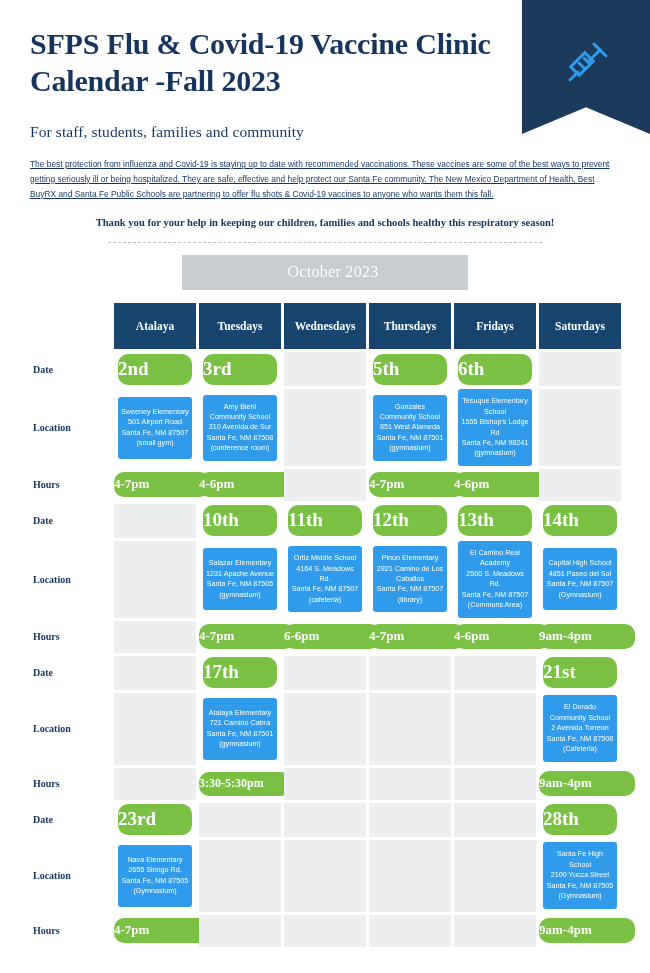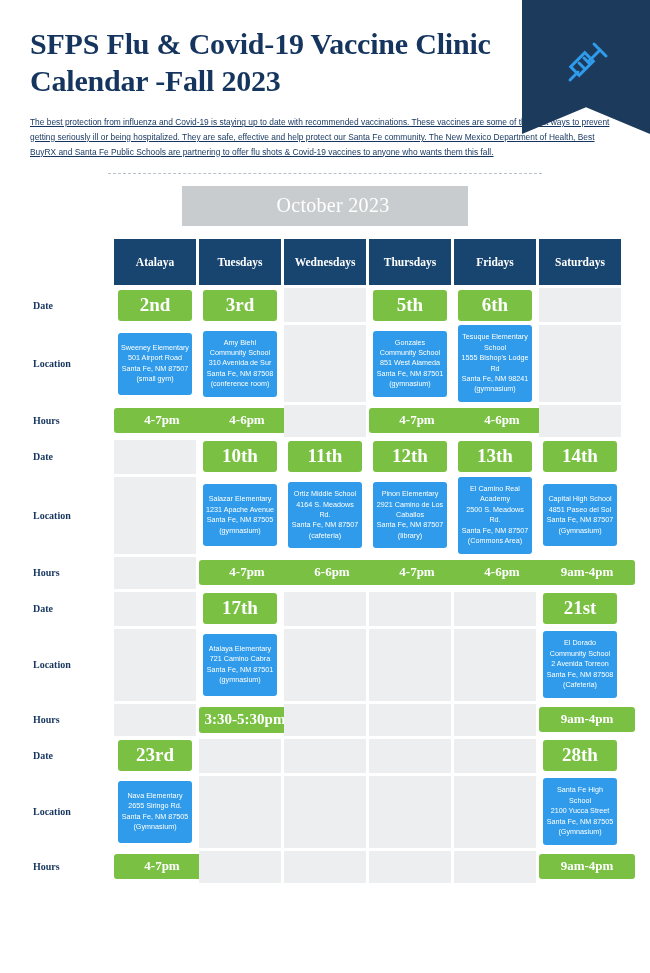--- a/index.html
+++ b/index.html
@@ -67,21 +67,21 @@
     border-top:1px dashed #b9c2cc;
     margin:0 78px 0 78px;
   }
   .month-pill {
     background:#c9ccce;
     color:#ffffff;
     width:286px;
     margin:12px auto 0 auto;
     text-align:center;
     font-family:"Liberation Serif", serif;
-    font-size:20px;
+    font-size:16px;
     padding:8px 0 9px 16px;
     letter-spacing:0.3px;
   }
 
   table.cal { border-collapse:separate; border-spacing:3px; width:590px; margin-top:10px; table-layout:fixed; }
   table.cal td, table.cal th { padding:0; vertical-align:middle; }
   .rowlabel {
     width:72px;
     padding-right:10px !important;
     font-family:"Liberation Serif", serif;
@@ -99,27 +99,27 @@
     font-size:11.5px;
   }
   .col { width:82px; }
   .stripe { background:#eceef0; }
 
   .datebox, .hoursbox {
     background:#7ac143;
     color:#ffffff;
     font-family:"Liberation Serif", serif;
     font-weight:bold;
-    text-align:center;
-    border-radius:3px;
+    text-align:left;
+    border-radius:10px;
     margin:0 auto;
   }
   .datebox { font-size:19px; padding:4px 0 5px 0; width:74px; }
   .hoursbox { font-size:13px; padding:4px 0 5px 0; width:96px; }
-  .hoursbox.wide { font-size:15px; width:92px; }
+  .hoursbox.wide { font-size:12px; width:92px; }
 
   .locbox {
     background:#2f9bea;
     color:#ffffff;
     font-size:7.2px;
     line-height:1.45;
     text-align:center;
     border-radius:3px;
     padding:7px 3px;
     width:74px;
@@ -145,21 +145,23 @@
         <line x1="40" y1="12" x2="28" y2="24"></line>
         <rect x="12" y="20" width="20" height="12" transform="rotate(-45 22 26)"></rect>
         <line x1="10" y1="42" x2="18" y2="34"></line>
         <line x1="24" y1="20" x2="30" y2="26"></line>
         <line x1="19" y1="25" x2="25" y2="31"></line>
       </g>
     </svg>
   </div>
 
   <h1 class="title">SFPS Flu &amp; Covid-19 Vaccine Clinic Calendar -Fall 2023</h1>
+  <div class="subtitle">For staff, students, families and community</div>
   <div class="body-copy">The best protection from influenza and Covid-19 is staying up to date with recommended vaccinations. These vaccines are some of the best ways to prevent getting seriously ill or being hospitalized. They are safe, effective and help protect our Santa Fe community. The New Mexico Department of Health, Best BuyRX and Santa Fe Public Schools are partnering to offer flu shots &amp; Covid-19 vaccines to anyone who wants them this fall.</div>
+  <div class="thanks">Thank you for your help in keeping our children, families and schools healthy this respiratory season!</div>
 </div>
 
 <div class="cal-wrap">
   <div class="divider"></div>
   <div class="month-pill">October 2023</div>
 
   <table class="cal">
     <colgroup>
       <col style="width:78px">
       <col class="col">

